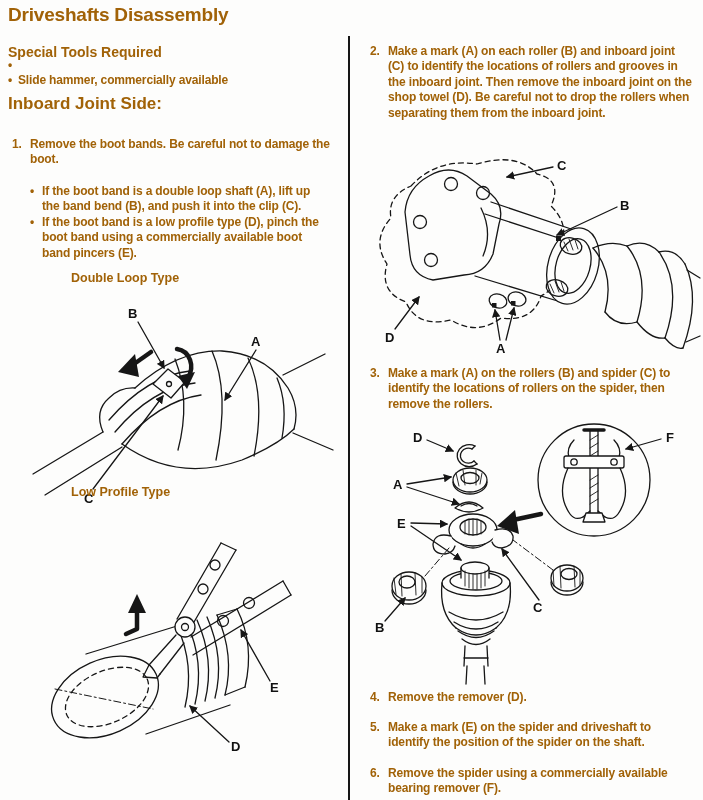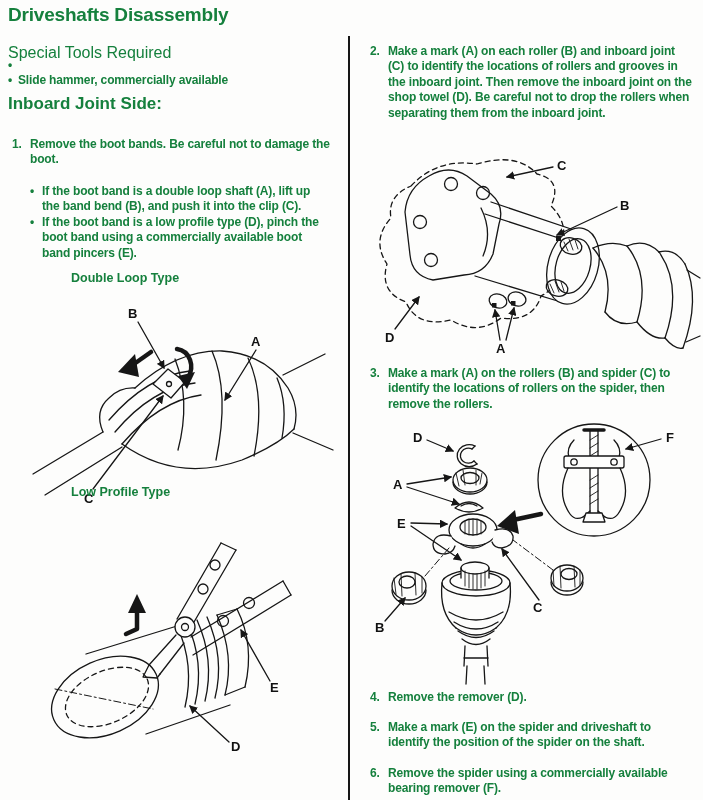--- a/index.html
+++ b/index.html
@@ -1,22 +1,22 @@
 <!DOCTYPE html>
 <html><head>
 <meta charset="utf-8">
 <style>
   html,body{margin:0;padding:0;background:#e8e8e8;}
   .page{
     position:relative;width:703px;height:800px;background:#fdfdfc;
-    font-family:"Liberation Sans",sans-serif;color:#15803d;overflow:hidden;
+    font-family:"Liberation Sans",sans-serif;color:#a16207;overflow:hidden;
   }
   .abs{position:absolute;}
   .title{font-size:19px;font-weight:bold;letter-spacing:-0.2px;}
-  .h-bold{font-size:16px;font-weight:normal;}
+  .h-bold{font-size:14px;font-weight:bold;}
   .h-section{font-size:17px;font-weight:bold;}
   .h-caption{font-size:12.5px;font-weight:bold;margin-left:40px;}
   .body-text{font-size:12px;font-weight:bold;line-height:15.4px;letter-spacing:-0.15px;}
   .step{display:flex;}
   .step-num{flex:0 0 18px;}
   .tools-item{display:flex;}
   .tools-item .mark{flex:0 0 10px;}
   .bullet-item{display:flex;}
   .bullet-item .mark{flex:0 0 12px;}
   .divider{position:absolute;left:348px;top:36px;width:2px;height:764px;background:#161616;}

